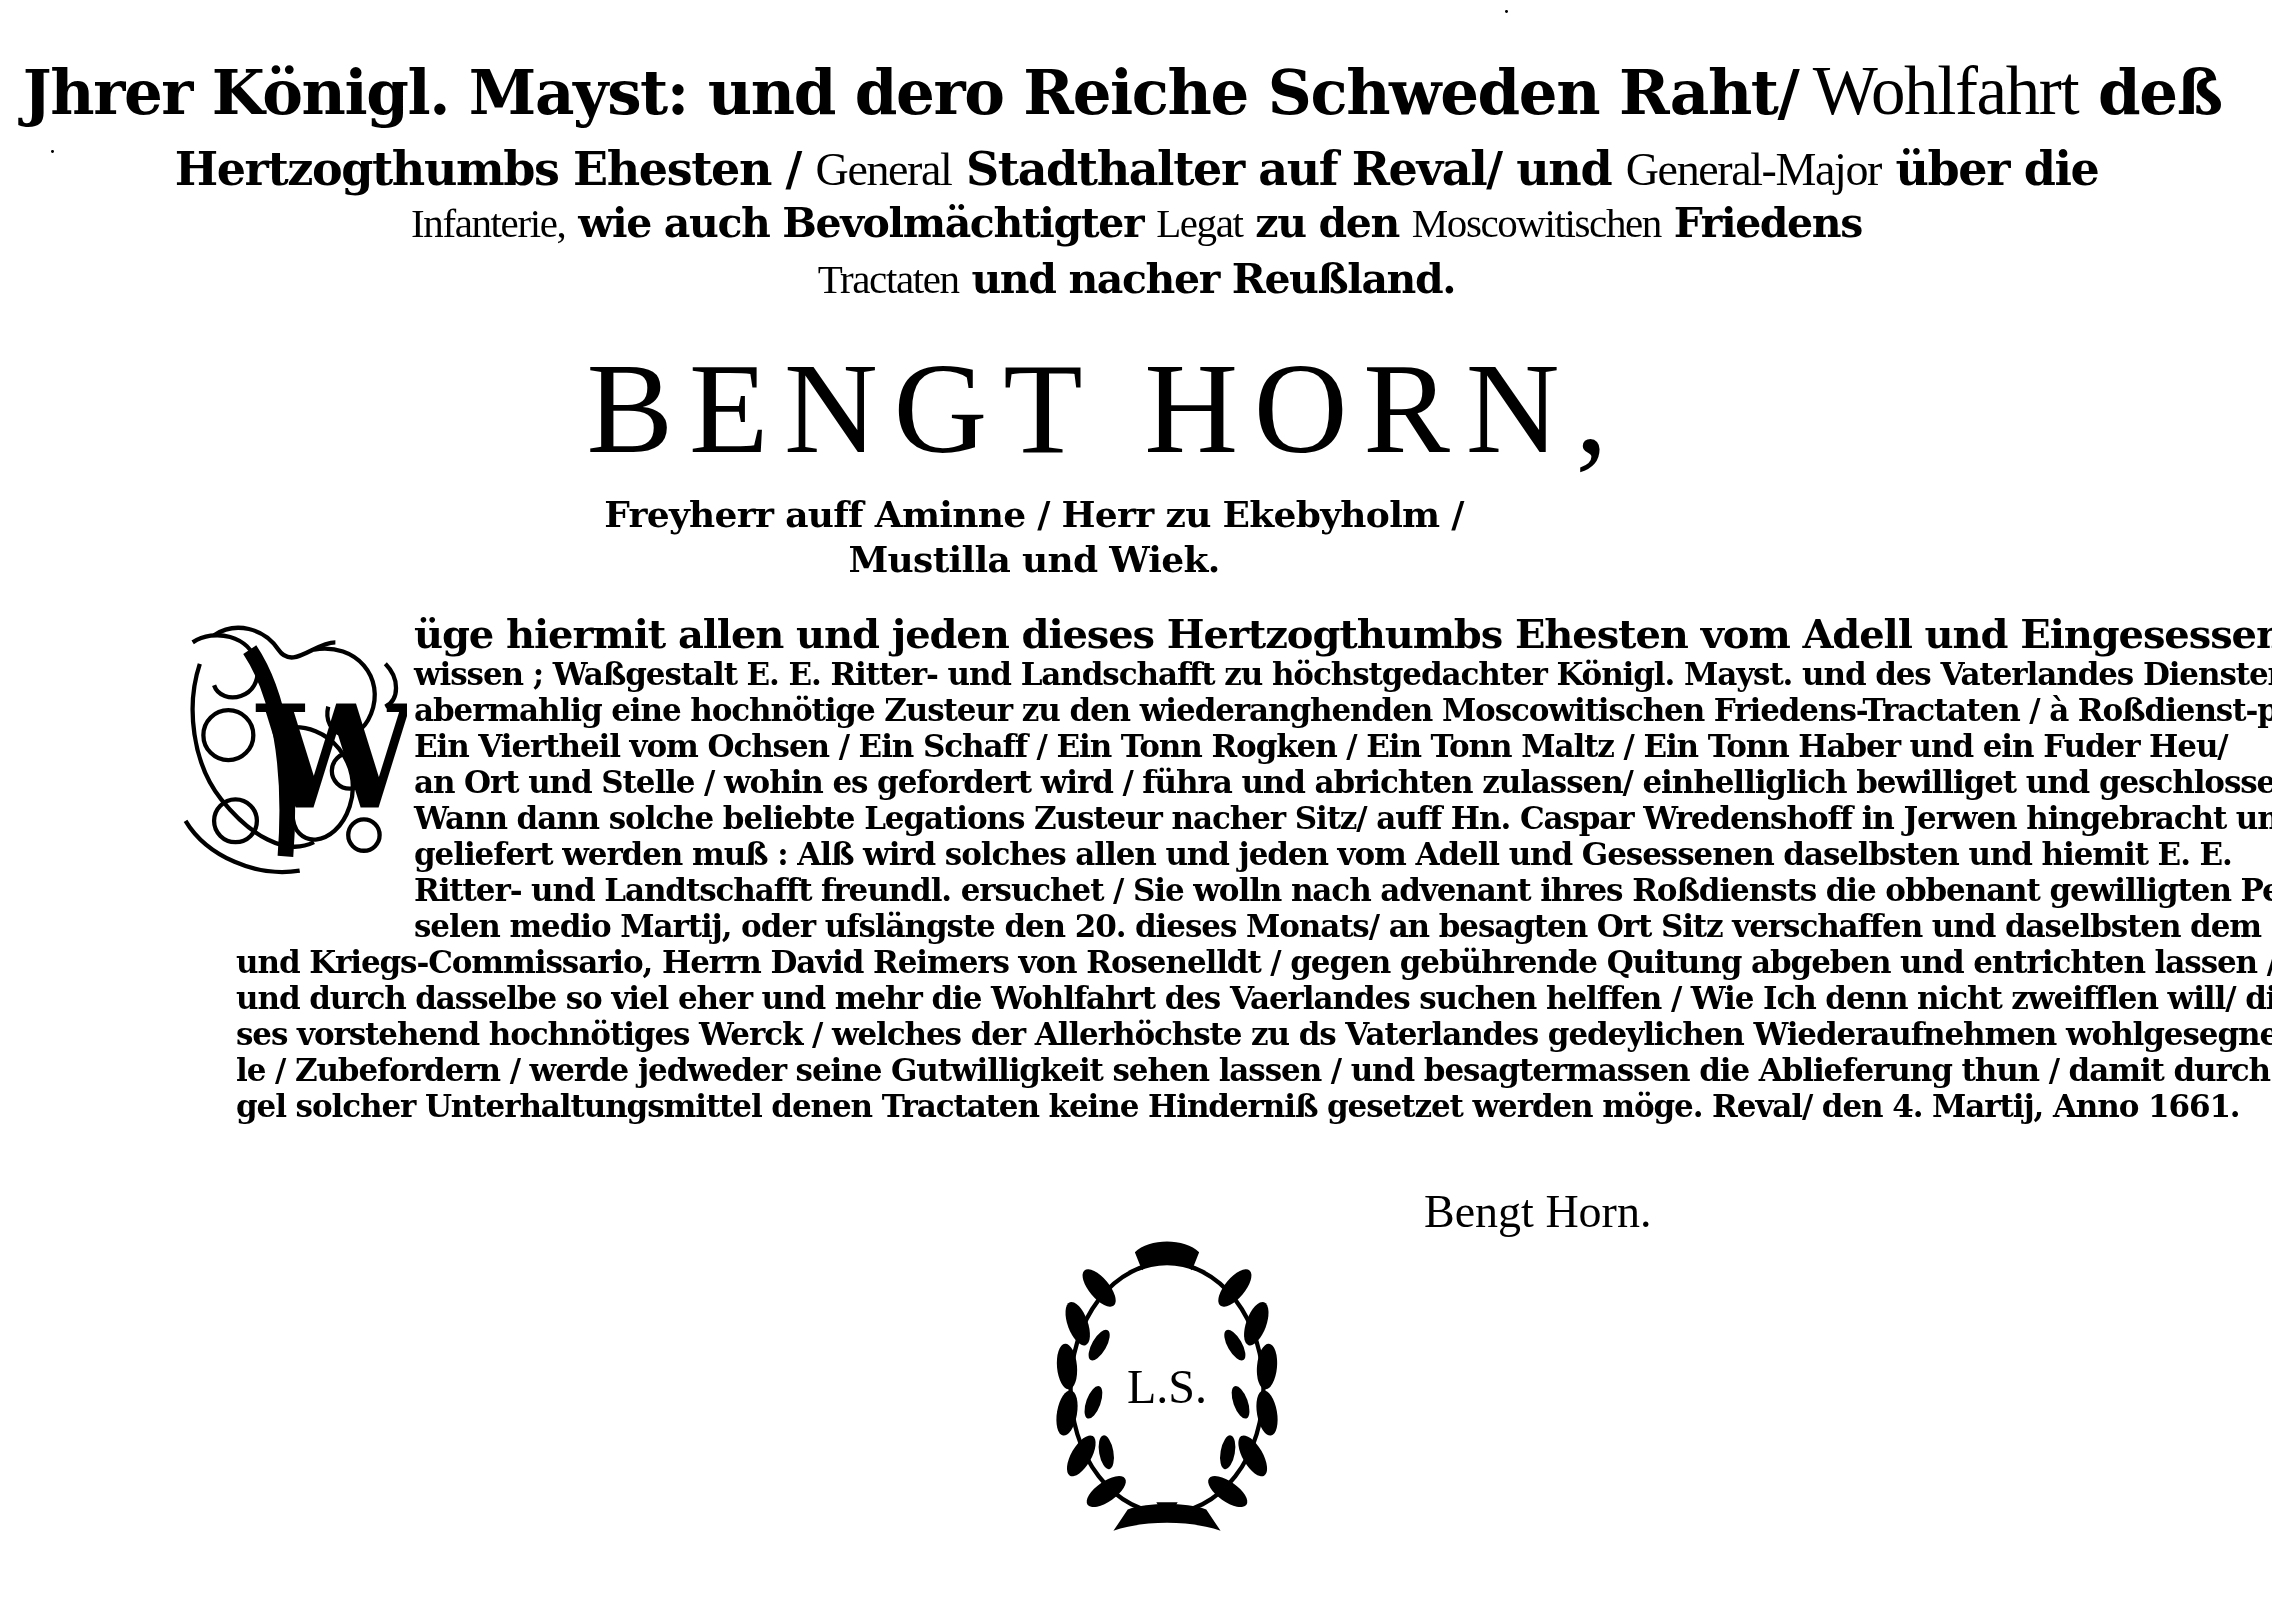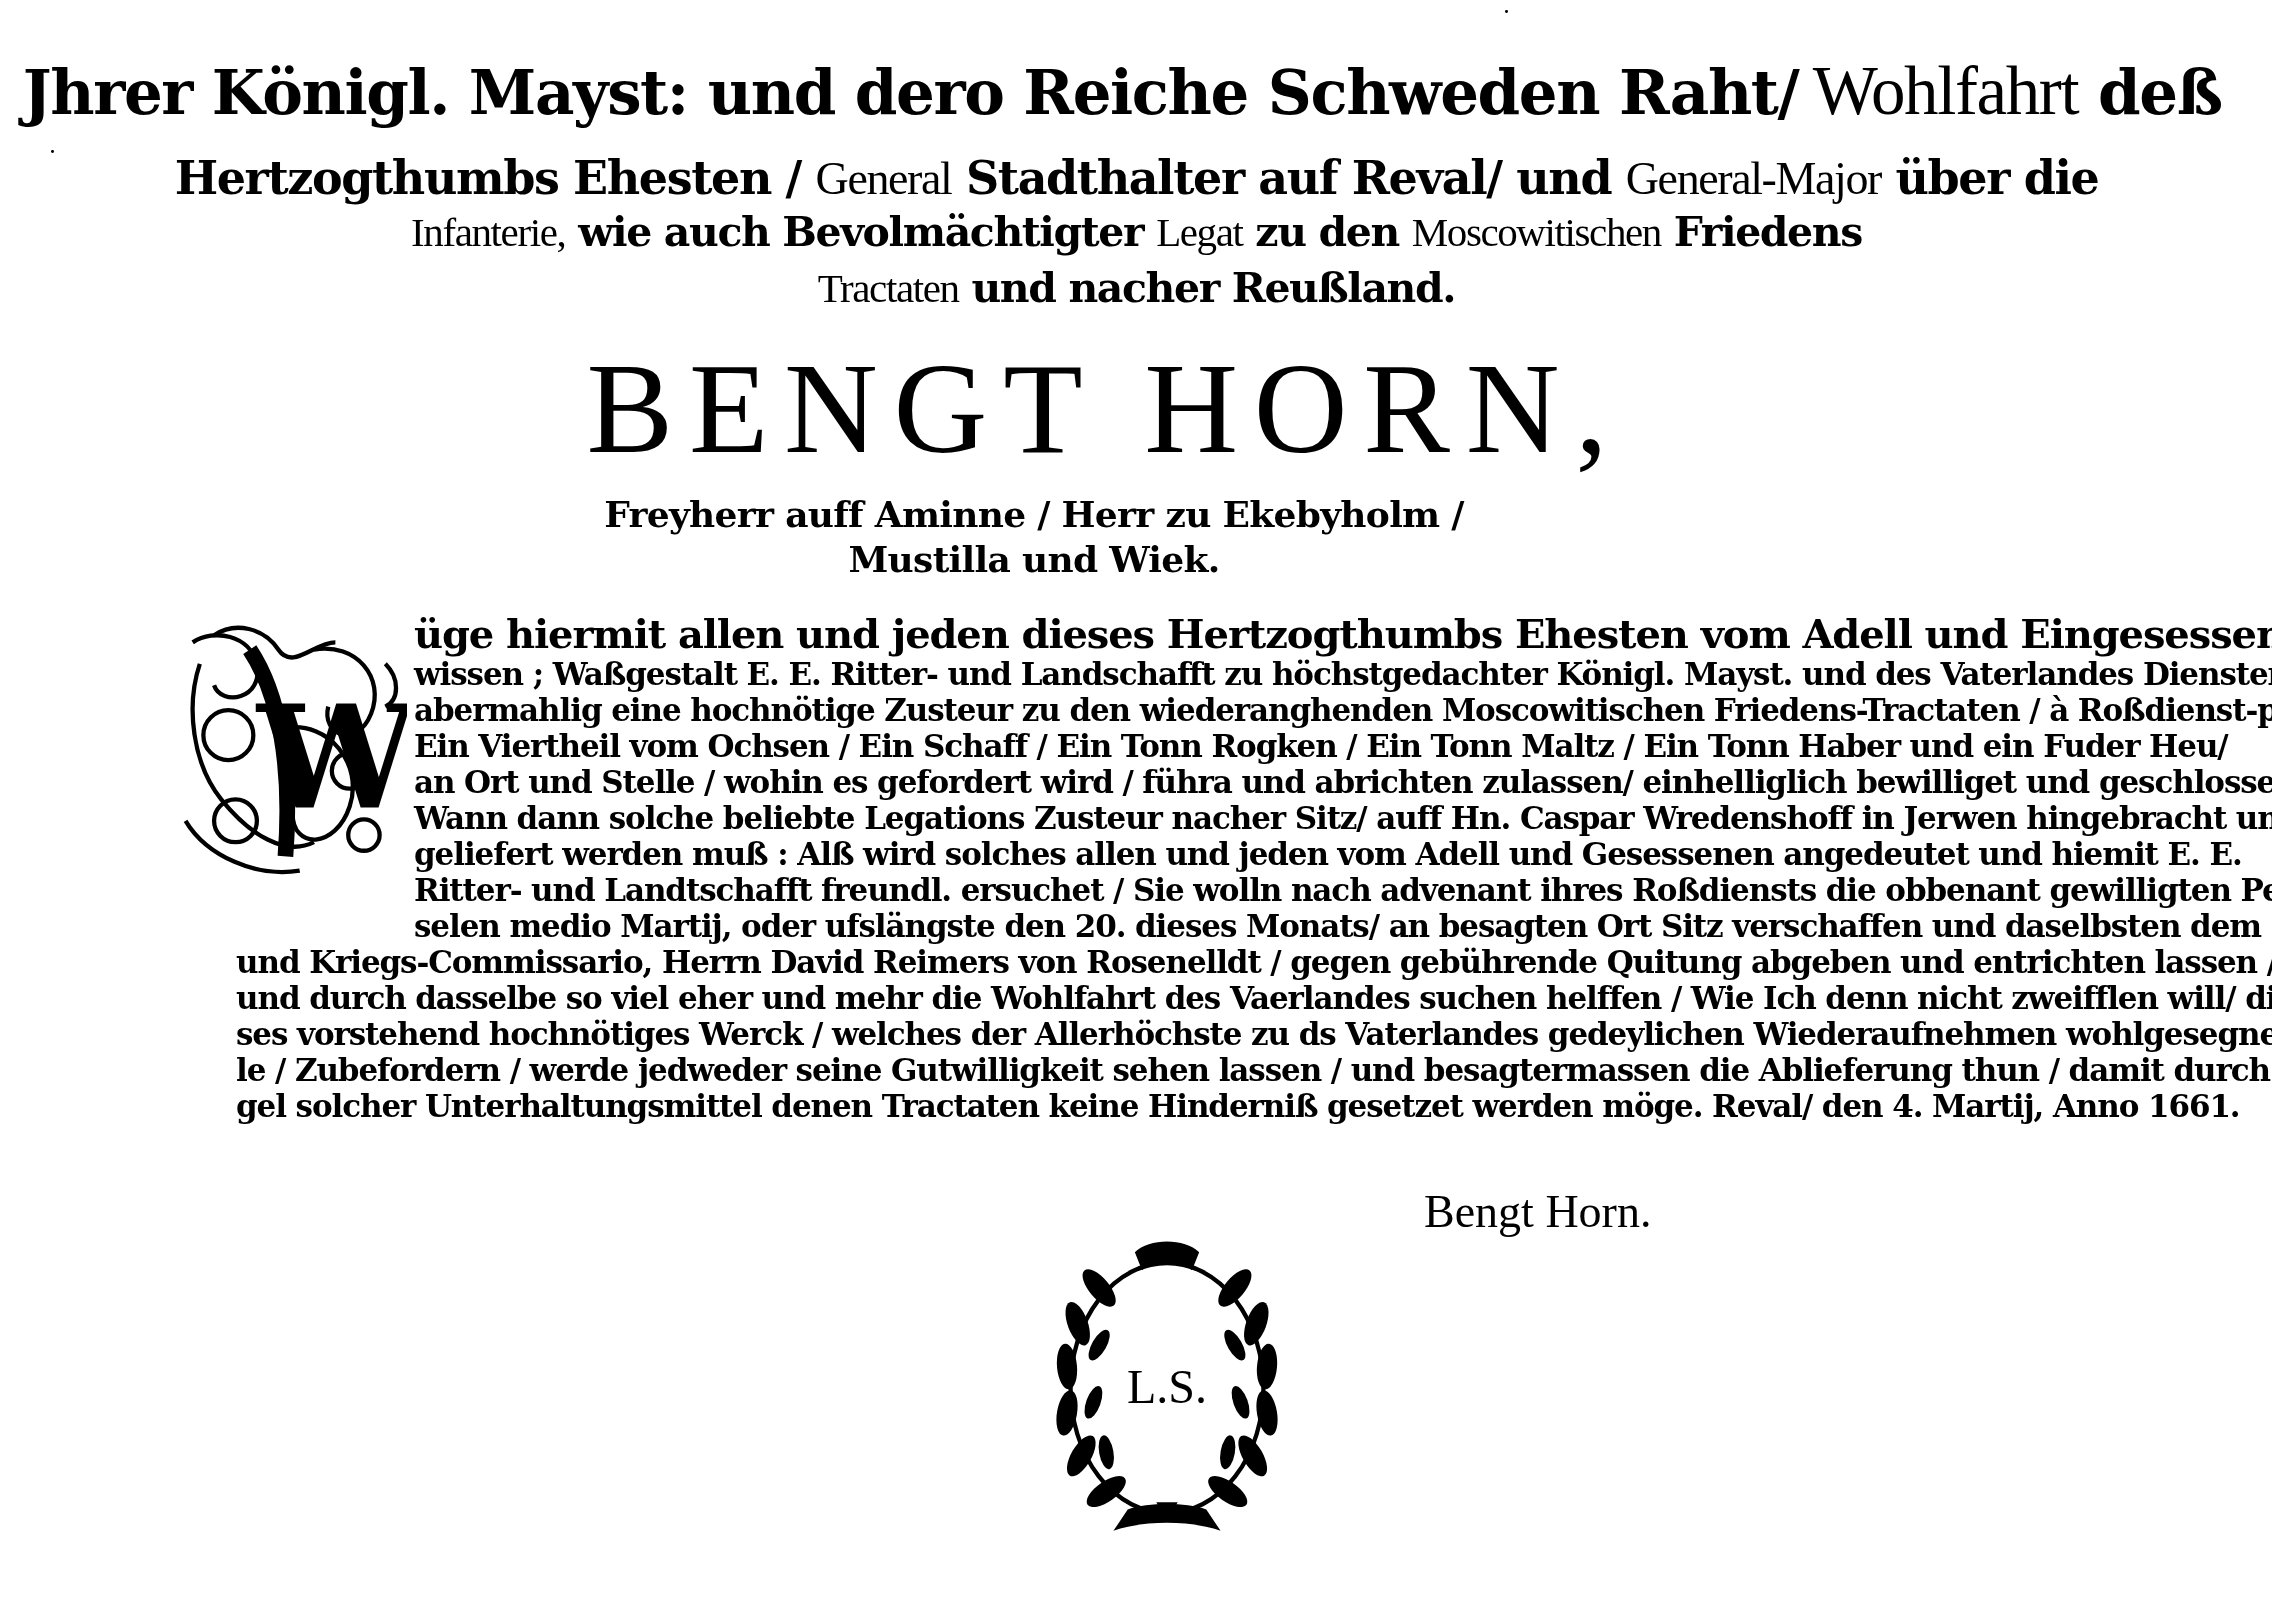--- a/index.html
+++ b/index.html
@@ -4,21 +4,21 @@
 <style>
   html, body { margin:0; padding:0; background:#ffffff; }
   body { width:2273px; height:1622px; position:relative; overflow:hidden; color:#000; }
   .frak { font-family: "DejaVu Serif", serif; font-weight:bold; }
   .roman { font-family: "Liberation Serif", serif; }
   .center { text-align:center; }
   #title-block { position:absolute; left:0; top:57px; width:2273px; }
   .t-line { white-space:nowrap; line-height:1; }
   .t1 { font-size:61px; letter-spacing:-1.4px; margin-left:-28.6px; }
   .t1 .gouv { font-family:"Liberation Serif", serif; font-weight:normal; font-size:69px; margin-left:14.3px; }
-  .t2 { font-size:46px; letter-spacing:-1.4px; margin-top:29px; }
+  .t2 { font-size:46px; letter-spacing:-1.4px; margin-top:20px; }
   .t3 { font-size:41px; letter-spacing:-1.4px; margin-top:10px; }
   .t4 { font-size:41px; letter-spacing:-1.4px; margin-top:15px; }
   .r { font-family:"Liberation Serif", serif; font-weight:normal; }
   #name { position:absolute; left:0; top:343px; width:2210px; font-size:130px; letter-spacing:15.7px; line-height:1; }
   #titles { position:absolute; left:0; top:492px; width:2068px; font-size:36px; line-height:1.25; letter-spacing:-0.7px; }
   #initial { position:absolute; left:171px; top:621px; width:236px; height:264px; }
   #body { position:absolute; left:236px; top:612px; width:1799px; font-size:31px; letter-spacing:-1.1px; }
   .b-line { white-space:nowrap; height:36px; line-height:36px; }
   .b-line.first { font-size:40px; height:44px; line-height:44px; }
   .indent { padding-left:178px; }
@@ -86,21 +86,21 @@
   </svg>
 </div>
 
 <div id="body" class="frak">
   <div class="b-line first indent">üge hiermit allen und jeden dieses Hertzogthumbs Ehesten vom Adell und Eingesessenen zu-</div>
   <div class="b-line indent">wissen ;   Waßgestalt E. E. Ritter- und Landschafft zu höchstgedachter Königl. Mayst. und des Vaterlandes Diensten</div>
   <div class="b-line indent">abermahlig eine hochnötige Zusteur zu den wiederanghenden Moscowitischen Friedens-Tractaten / à Roßdienst-pferdt</div>
   <div class="b-line indent">Ein Viertheil vom Ochsen / Ein Schaff / Ein Tonn Rogken / Ein Tonn Maltz / Ein Tonn Haber und ein Fuder Heu/</div>
   <div class="b-line indent">an Ort und Stelle / wohin es gefordert wird / führa und abrichten zulassen/ einhelliglich bewilliget und geschlossen.</div>
   <div class="b-line indent">Wann dann solche beliebte Legations Zusteur nacher Sitz/ auff Hn. Caspar Wredenshoff in Jerwen hingebracht und</div>
-  <div class="b-line indent">geliefert werden muß :    Alß wird solches allen und jeden vom Adell und Gesessenen angedeutet und hiemit E. E.</div>
+  <div class="b-line indent">geliefert werden muß :    Alß wird solches allen und jeden vom Adell und Gesessenen daselbsten und hiemit E. E.</div>
   <div class="b-line indent">Ritter- und Landtschafft freundl. ersuchet / Sie wolln nach advenant ihres Roßdiensts die obbenant gewilligten Per-</div>
   <div class="b-line indent">selen medio Martij, oder ufslängste den 20. dieses Monats/ an besagten Ort Sitz verschaffen und daselbsten dem Land-</div>
   <div class="b-line">und Kriegs-Commissario, Herrn David Reimers von Rosenelldt / gegen gebührende Quitung abgeben und entrichten lassen /</div>
   <div class="b-line">und durch dasselbe so viel eher und mehr die Wohlfahrt des Vaerlandes suchen helffen /  Wie Ich denn nicht zweifflen will/ die-</div>
   <div class="b-line">ses vorstehend hochnötiges Werck / welches der Allerhöchste zu ds Vaterlandes gedeylichen Wiederaufnehmen wohlgesegnen wol-</div>
   <div class="b-line">le /   Zubefordern / werde jedweder seine Gutwilligkeit sehen lassen / und besagtermassen die Ablieferung thun / damit durch Man-</div>
   <div class="b-line">gel solcher Unterhaltungsmittel denen Tractaten keine Hinderniß gesetzet werden möge.    Reval/  den 4. Martij, Anno 1661.</div>
 </div>
 
 <div id="signature" class="roman">Bengt Horn.</div>

